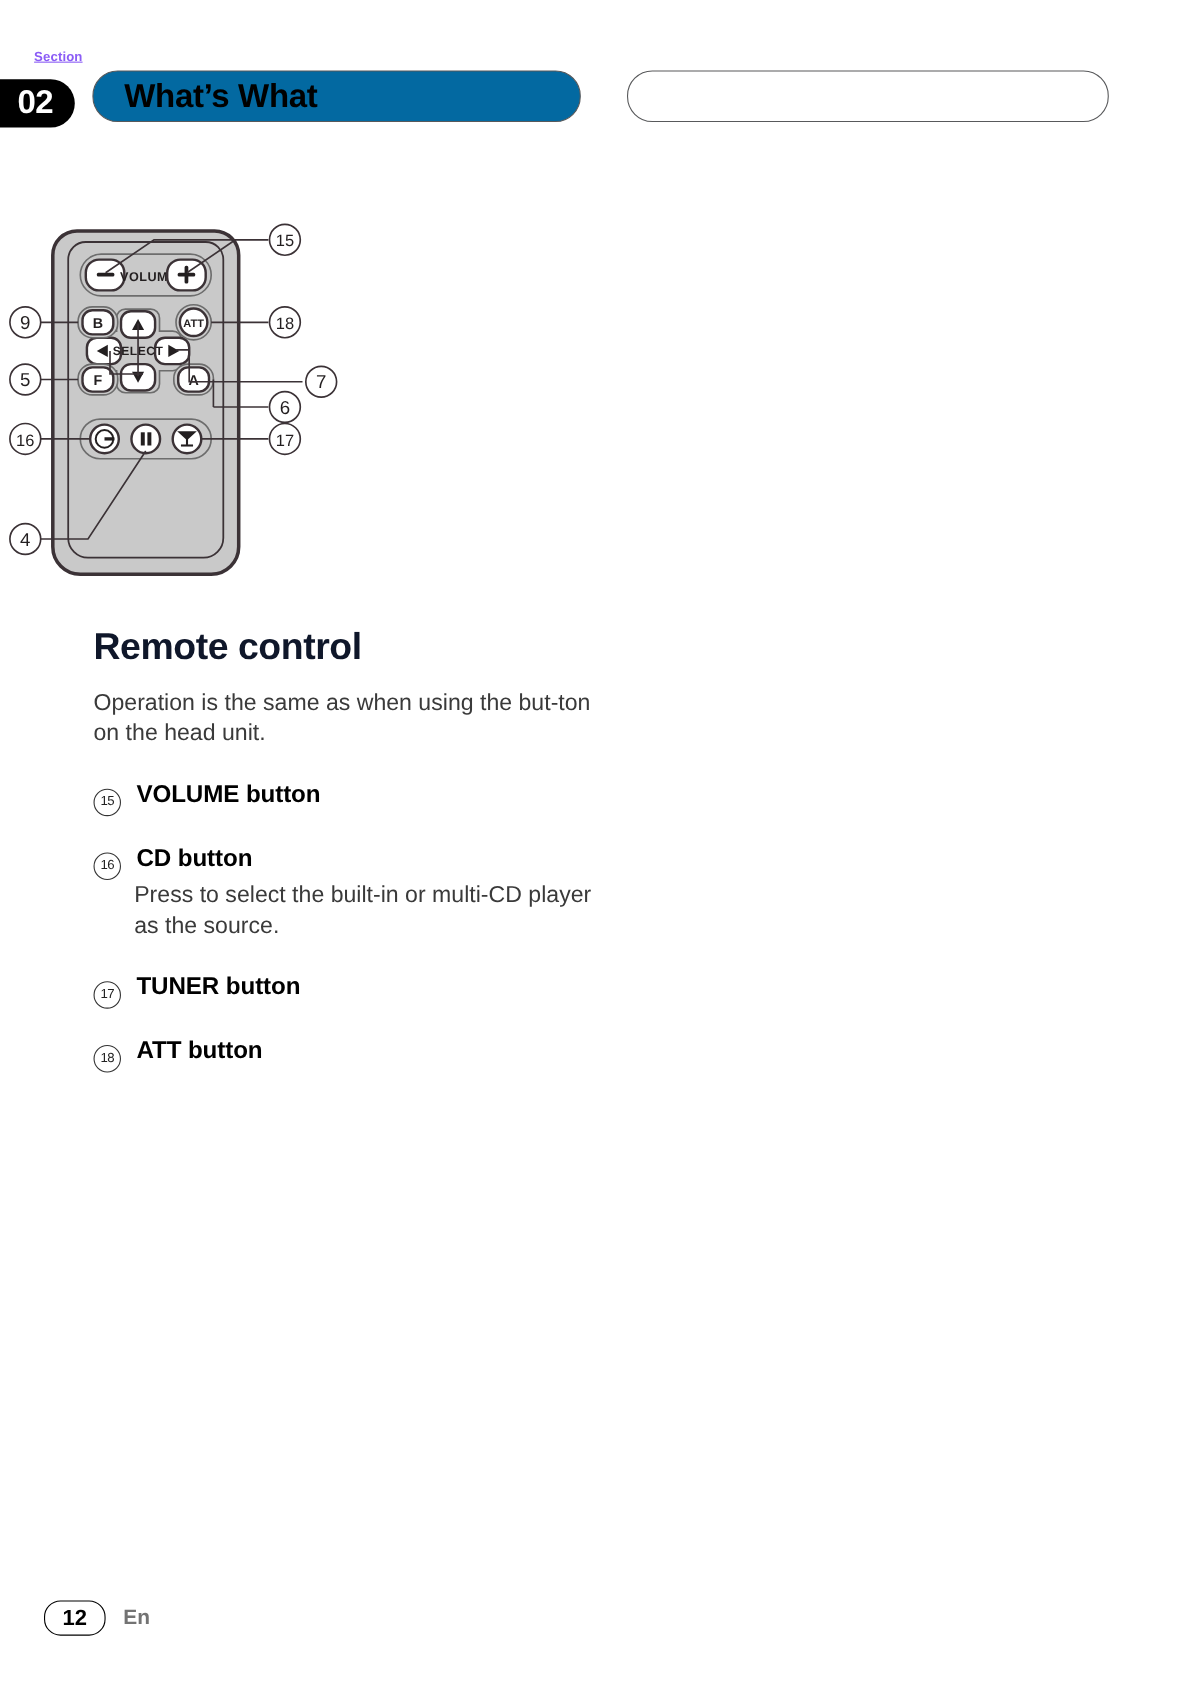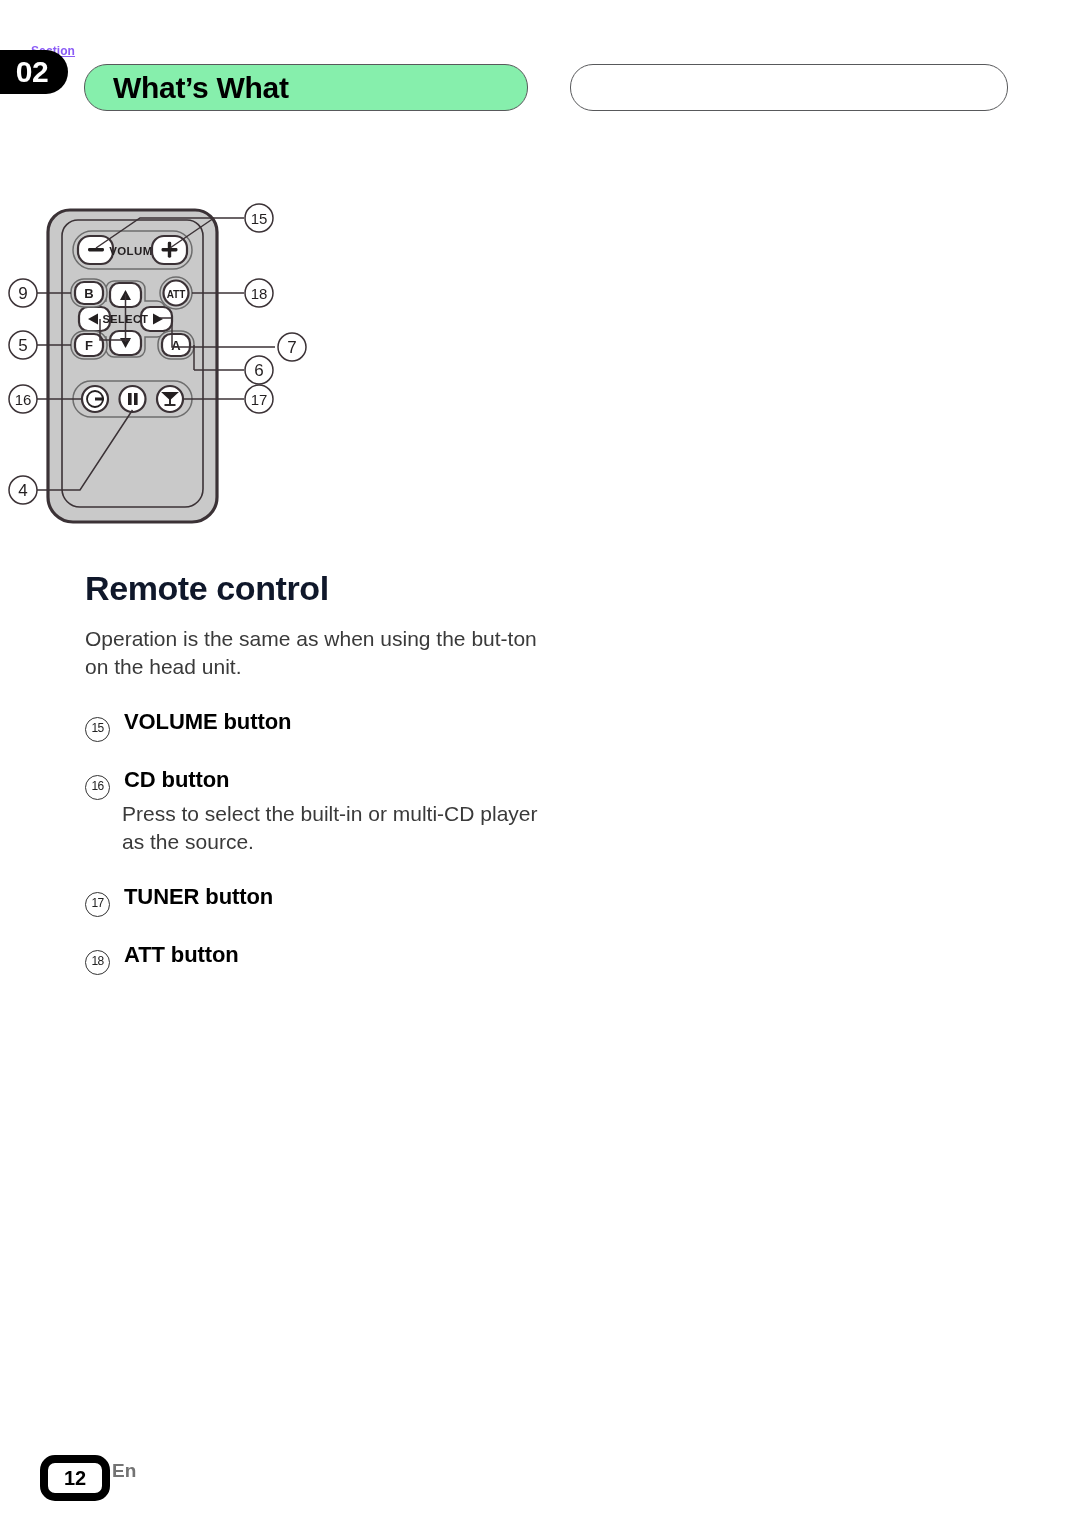--- a/index.html
+++ b/index.html
@@ -19,36 +19,36 @@
   
   #header { position: absolute; left: 0; top: 0; width: 1080px; height: 130px; }
 
   #section-label {
     position: absolute; left: 31px; top: 44px;
     font-size: 12px; font-weight: bold; letter-spacing: .1px;
     color: #8b5cf6;
     text-decoration: underline;
   }
   #section-badge {
-    position: absolute; left: 0px; top: 50px;
+    position: absolute; left: 0px; top: 72px;
     width: 68px; height: 44px;
     background: #000;
     border-radius: 0 26px 26px 0;
     color: #fff;
     font-size: 30px; font-weight: bold;
     display: flex; align-items: center; justify-content: center;
     padding-right: 4px; box-sizing: border-box;
     letter-spacing: -.5px;
   }
   #chapter-pill {
     position: absolute; left: 84px; top: 64px;
     width: 442px; height: 45px;
     border: 1.6px solid #58595b;
     border-radius: 23px;
-    background: #86efac;
+    background: #0369a1;
     display: flex; align-items: center;
   }
   #chapter-title {
     margin-left: 28px;
     font-size: 30px; font-weight: bold; letter-spacing: -.3px;
     color: #000;
   }
   #header-pill-right {
     position: absolute; left: 570px; top: 64px;
     width: 436px; height: 45px;
@@ -104,21 +104,21 @@
   .eos::after {
     content:""; position:absolute; left:3px; top:3px;
     width:6px; height:6px; background:#222;
   }
 
   
   #footer { position: absolute; left: 0; top: 1455px; width: 1080px; height: 60px; }
   #page-pill {
     position: absolute; left: 40px; top: 0px;
     width: 54px; height: 30px;
-    border: 8px solid #000000; border-radius: 15px;
+    border: 1px solid #000000; border-radius: 15px;
     display: flex; align-items: center; justify-content: center;
     font-size: 20px; font-weight: bold; color: #000;
   }
   #lang-code {
     position: absolute; left: 112px; top: 5px;
     font-size: 19px; font-weight: bold; color: #737373;
   }
 </style>
 </head>
 <body>

